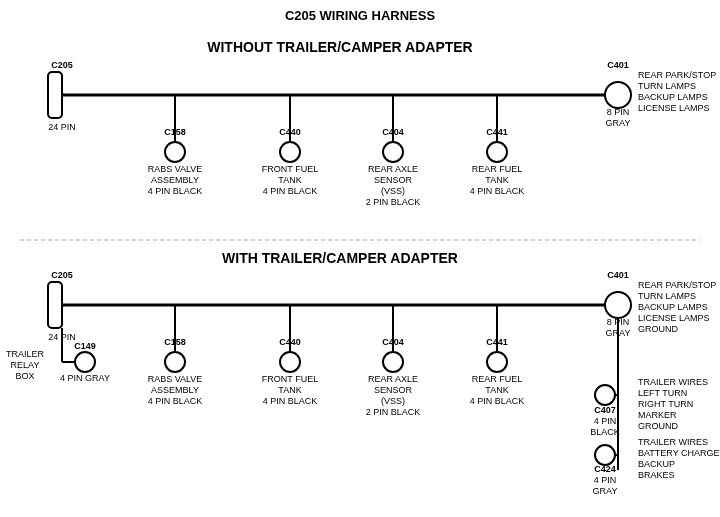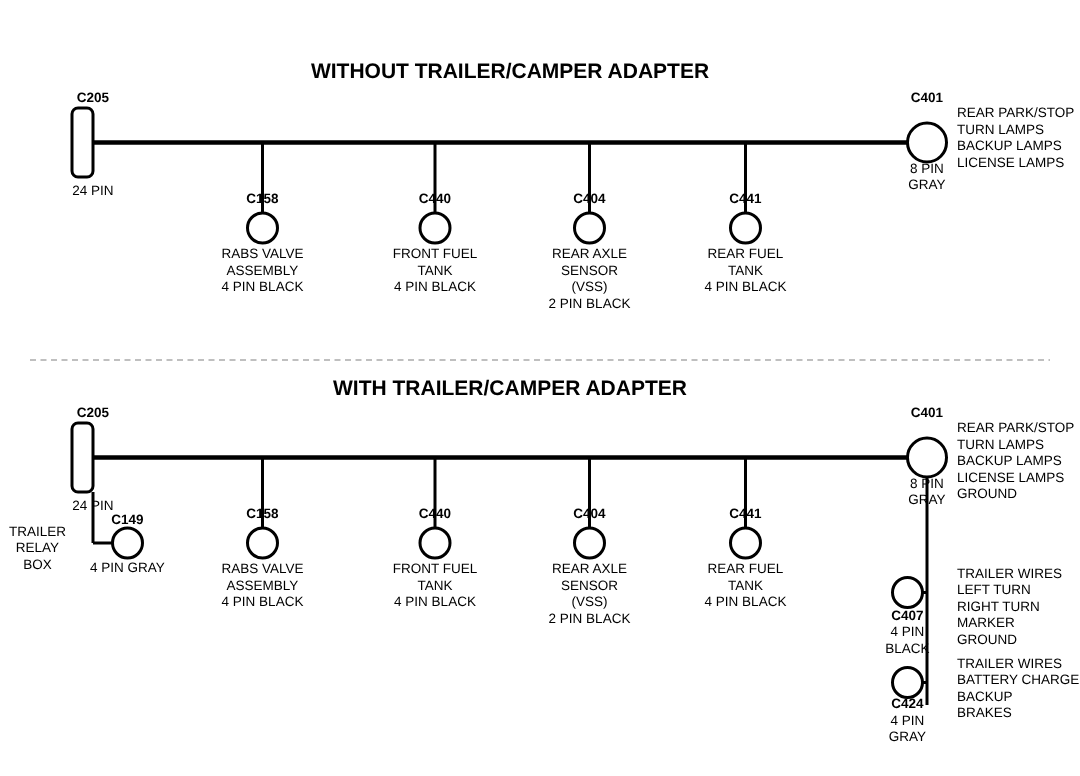--- a/index.html
+++ b/index.html
@@ -30,20 +30,21 @@
       transform: translateX(-50%);
       font-size: 13px;
       font-weight: bold;
       white-space: nowrap;
     }
   </style>
 </head>
 <body>
 
 <div class="diagram">
+  <div class="title">C205 WIRING HARNESS</div>
 
   <svg>
 
     <text x="340" y="52" text-anchor="middle" font-size="14" font-weight="bold" font-family="Arial">WITHOUT  TRAILER/CAMPER  ADAPTER</text>
 
     <line x1="62" y1="95" x2="618" y2="95" stroke="black" stroke-width="3"></line>
 
     <rect x="48" y="72" width="14" height="46" rx="4" ry="4" fill="white" stroke="black" stroke-width="2"></rect>
     <text x="62" y="68" text-anchor="middle" font-size="9" font-family="Arial" font-weight="bold">C205</text>
     <text x="62" y="130" text-anchor="middle" font-size="9" font-family="Arial">24 PIN</text>

